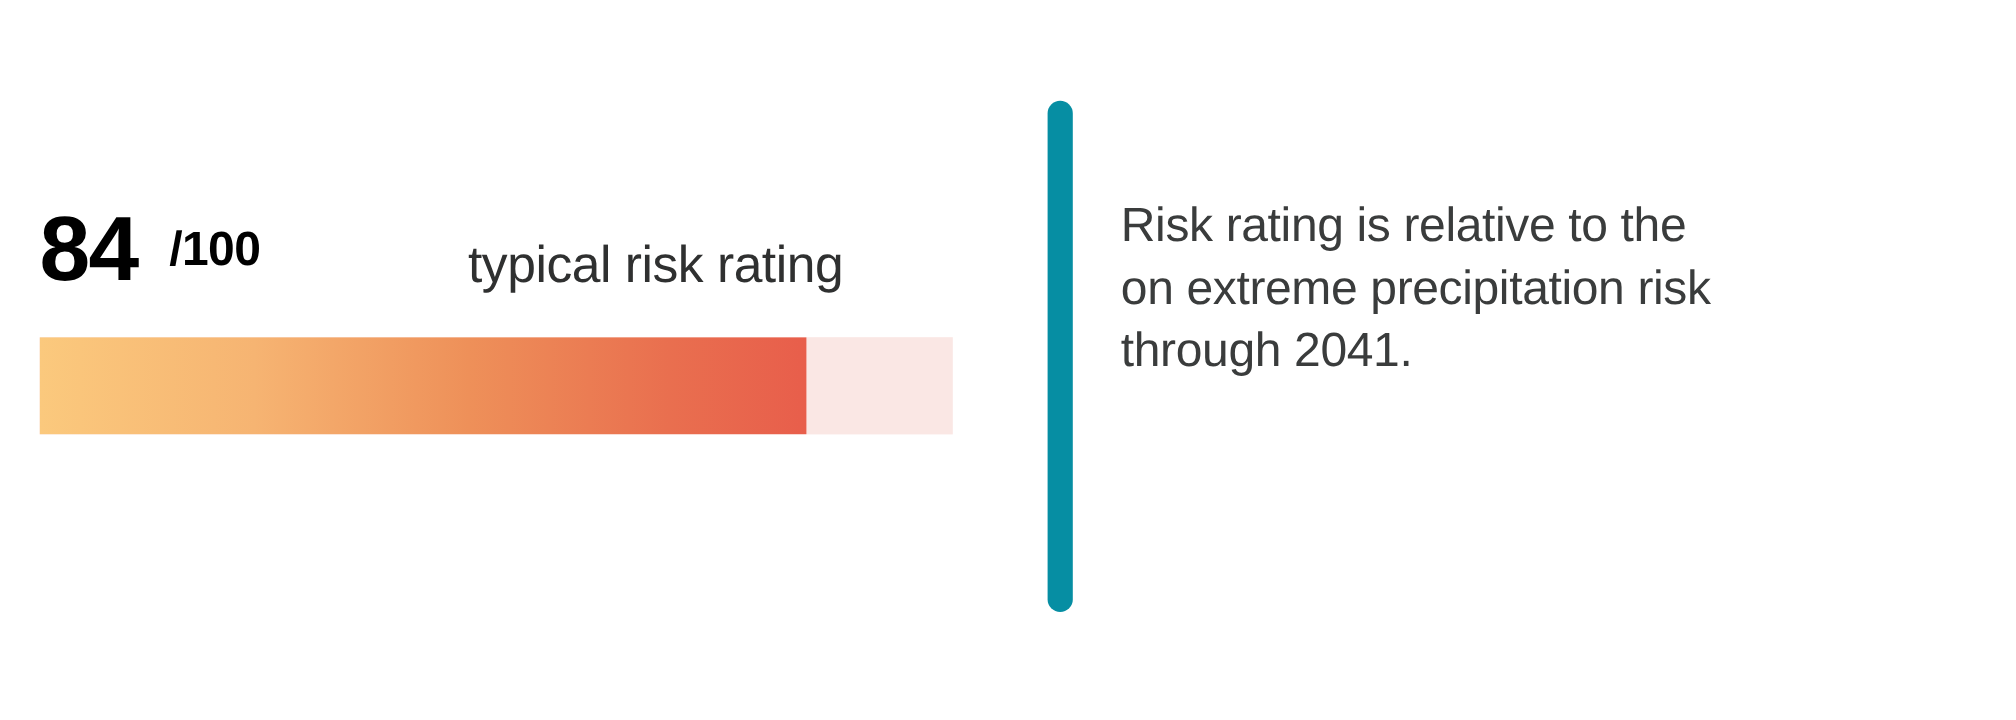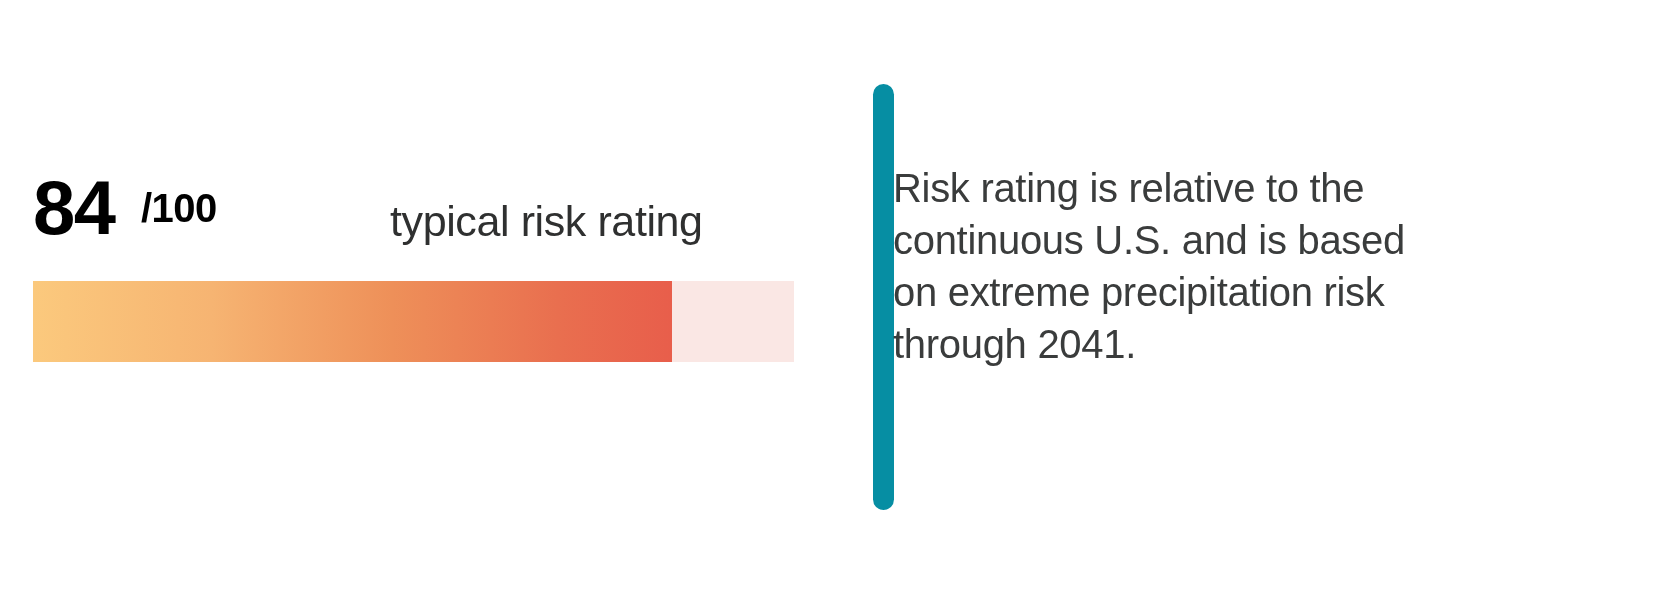--- a/index.html
+++ b/index.html
@@ -102,21 +102,21 @@
     top: 84px;
     width: 21px;
     height: 426px;
     border-radius: 11px;
     background: #068ea3;
   }
 
   
   .right-panel {
     position: absolute;
-    left: 893px;
+    left: 934px;
     top: 162px;
     width: 600px;
   }
 
   .note-line {
     font-size: 40px;
     font-weight: 400;
     letter-spacing: -0.3px;
     color: #3a3c3c;
     line-height: 52px;
@@ -139,18 +139,17 @@
     <div class="risk-bar">
       <div class="risk-bar-fill" id="risk-bar-fill" style="width: 84%;"></div>
     </div>
 
   </div>
 
   <div class="divider"></div>
 
   <div class="right-panel">
     <div class="note-line">Risk rating is relative to the</div>
-    <div class="note-line">continuous U.S. and is based</div>
     <div class="note-line">on extreme precipitation risk</div>
     <div class="note-line">through 2041.</div>
   </div>
 
 </div>
 
 </body></html>

